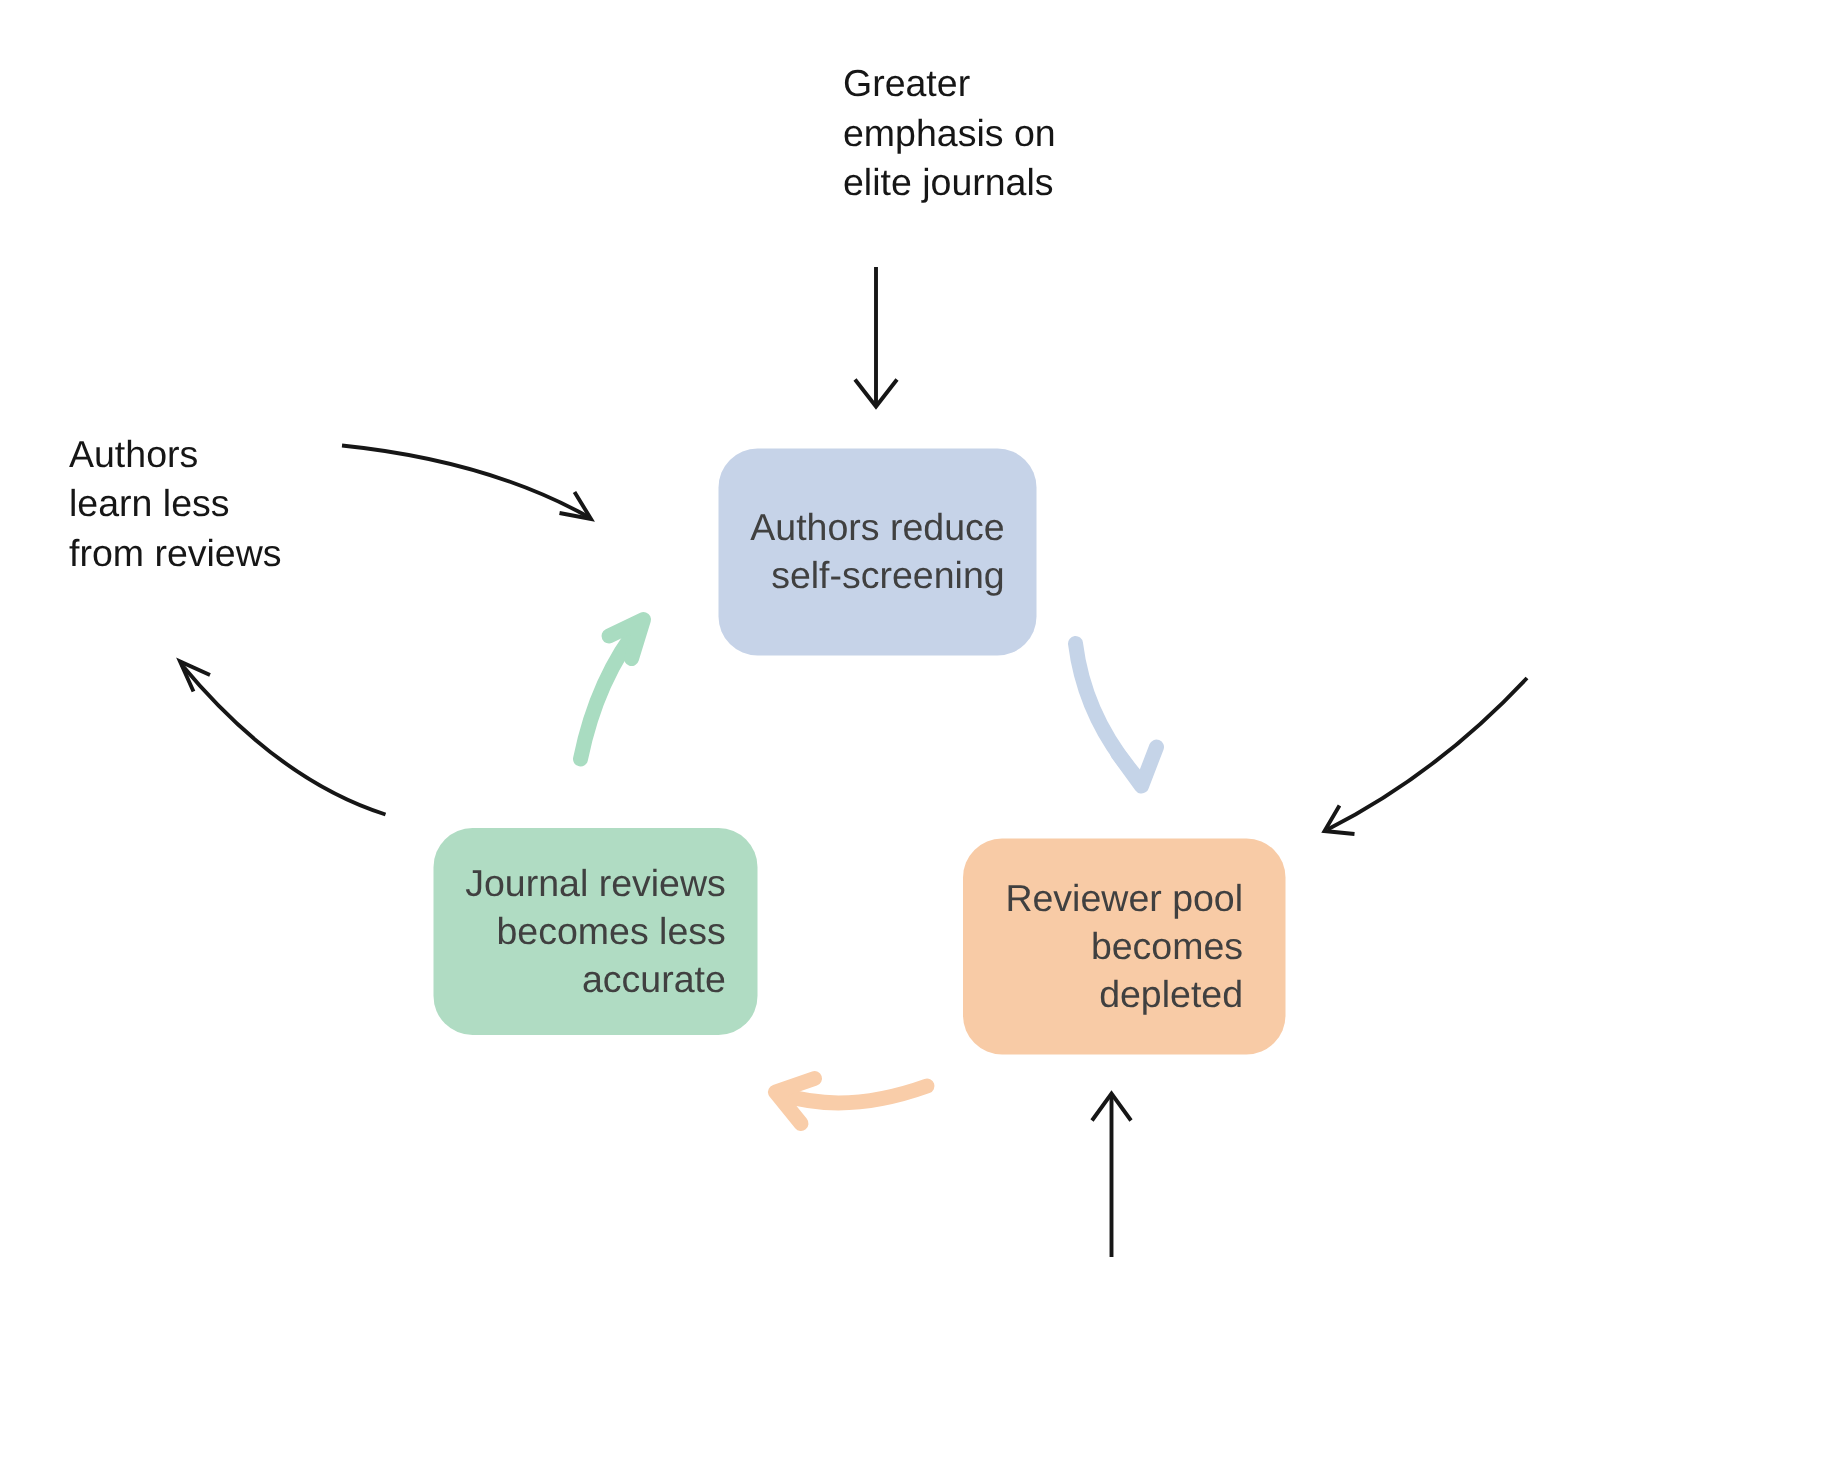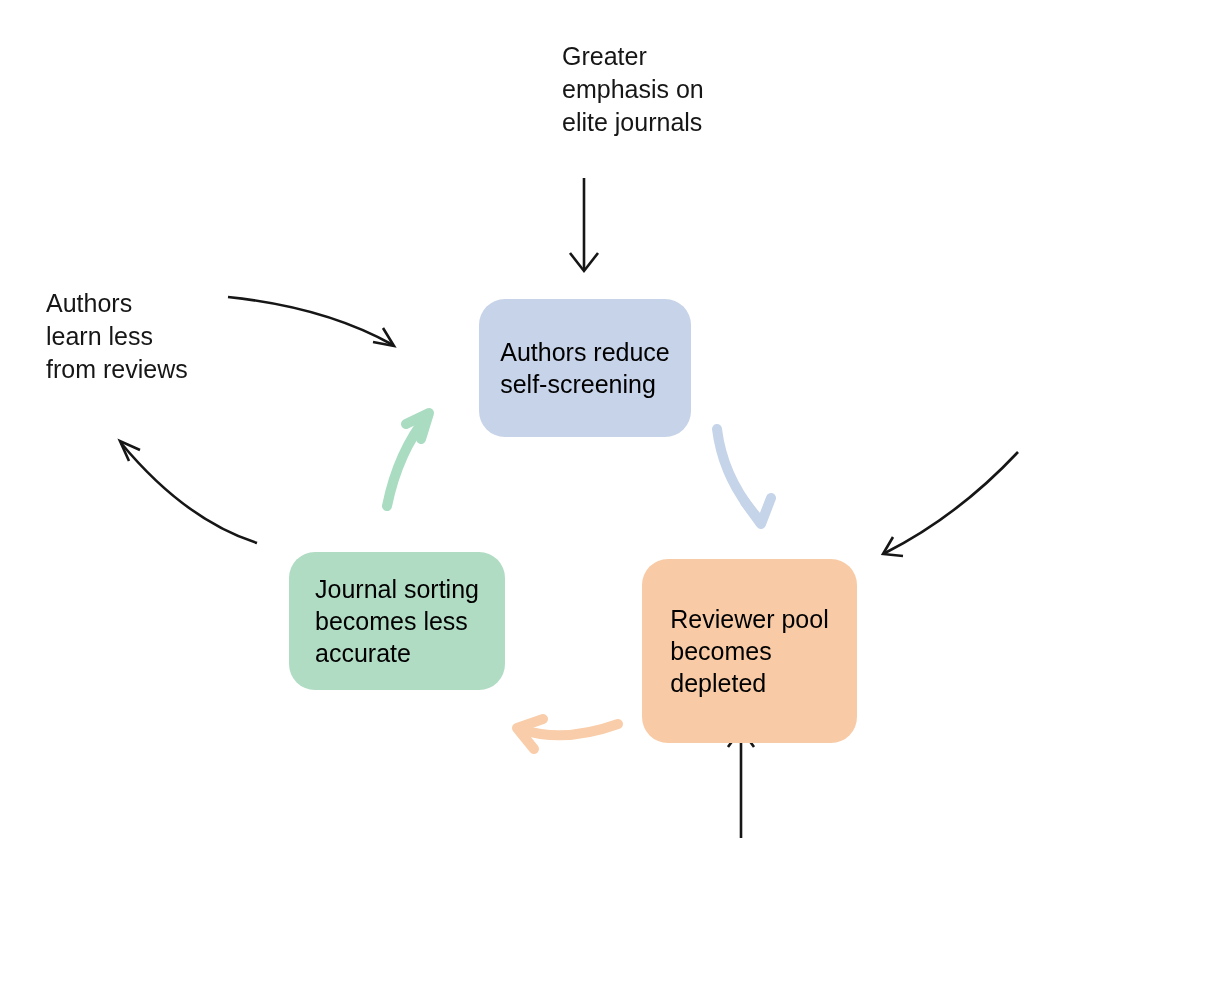--- a/index.html
+++ b/index.html
@@ -20,30 +20,30 @@
     left: 0;
     top: 0;
     width: 1228px;
     height: 988px;
   }
   .node {
     position: absolute;
     display: flex;
     align-items: center;
     justify-content: center;
-    text-align: left;
+    text-align: right;
     border-radius: 26px;
     font-size: 25px;
     line-height: 32px;
-    color: #000000;
+    color: #404040;
     white-space: pre-line;
   }
   .node-authors   { left: 479px; top: 299px; width: 212px; height: 138px; }
   .node-sorting   { left: 289px; top: 552px; width: 216px; height: 138px; }
-  .node-reviewers { left: 642px; top: 559px; width: 215px; height: 184px; }
+  .node-reviewers { left: 642px; top: 559px; width: 215px; height: 144px; }
   .annotation {
     position: absolute;
     font-size: 25px;
     line-height: 33px;
     color: #161616;
     white-space: pre-line;
     text-align: left;
   }
   .annotation-top    { left: 562px; top: 40px;  }
   .annotation-left   { left: 46px;  top: 287px; }
@@ -94,21 +94,21 @@
 
     <g stroke-width="2.6" fill="none" stroke="#161616">
       <path d="M 741 838 L 741 731"></path>
       <polyline points="728,747 741,729 754,747"></polyline>
     </g>
   </svg>
 
   <div class="node node-authors" style="background-color: rgb(198, 211, 232);">Authors reduce
 self-screening</div>
 
-  <div class="node node-sorting" style="background-color: rgb(176, 220, 195);">Journal sorting
+  <div class="node node-sorting" style="background-color: rgb(176, 220, 195);">Journal reviews
 becomes less
 accurate</div>
 
   <div class="node node-reviewers" style="background-color: rgb(248, 203, 166);">Reviewer pool
 becomes
 depleted</div>
 
   <div class="annotation annotation-left">Authors
 learn less
 from reviews</div>

